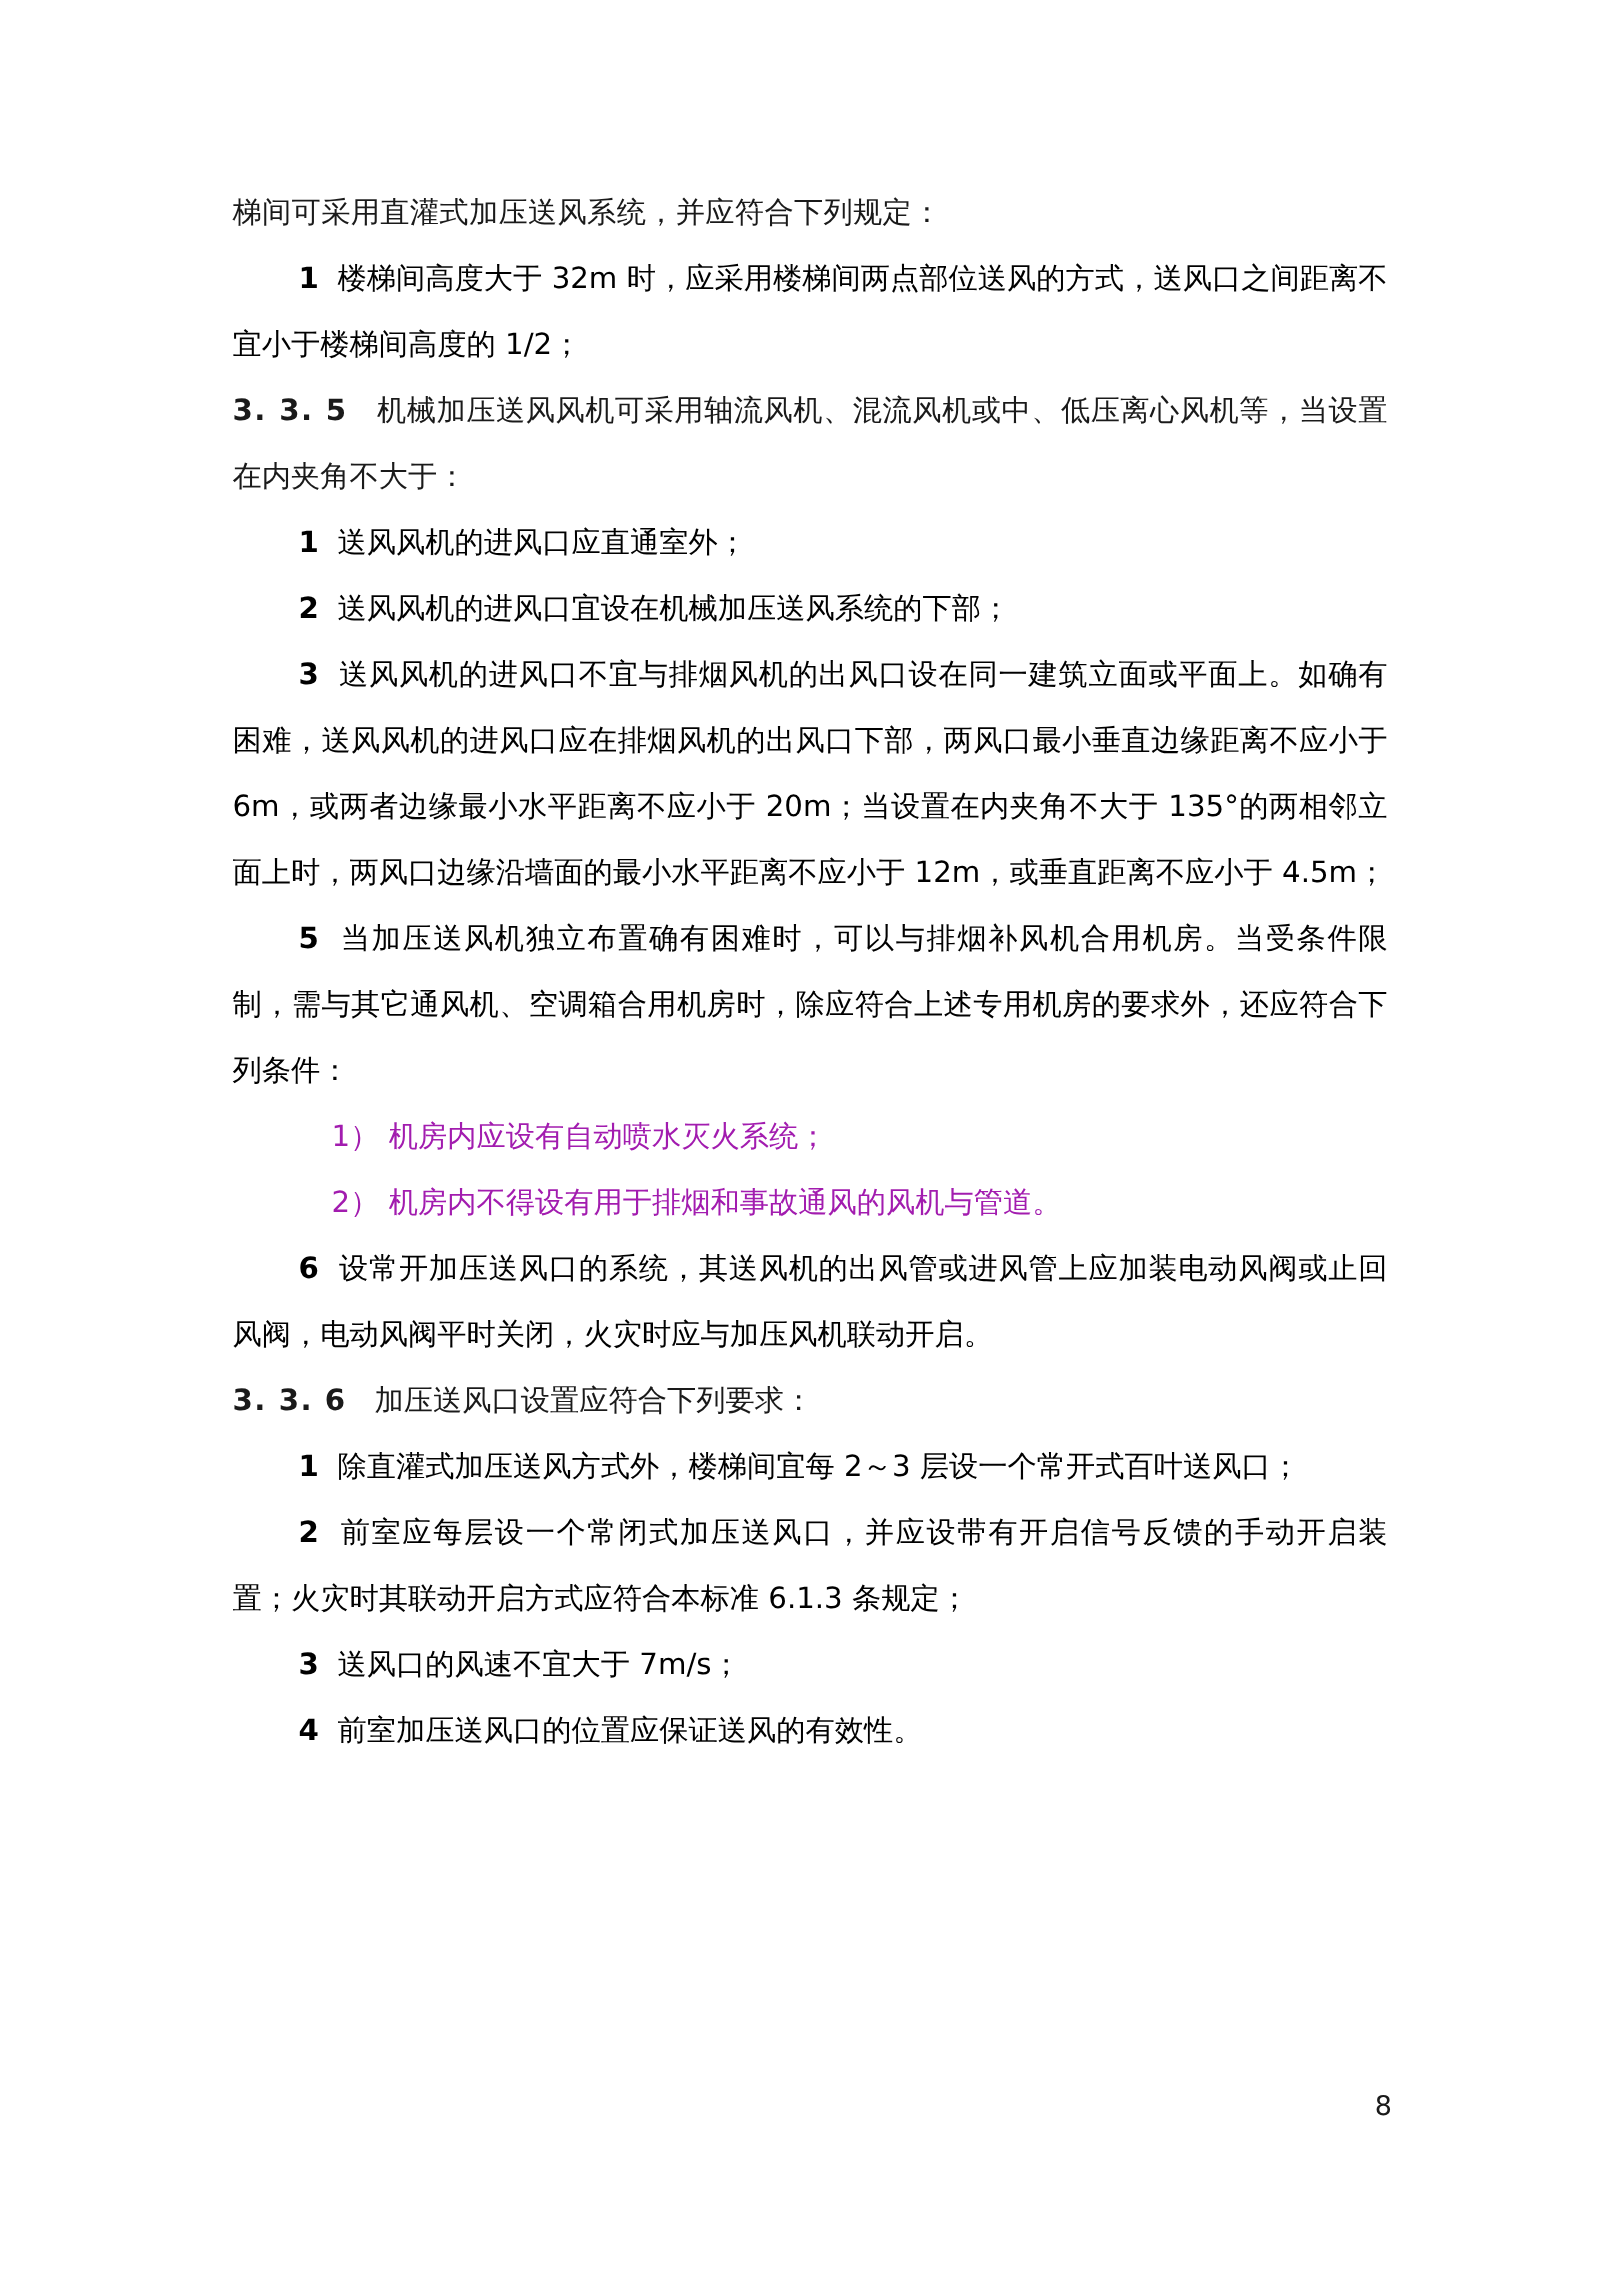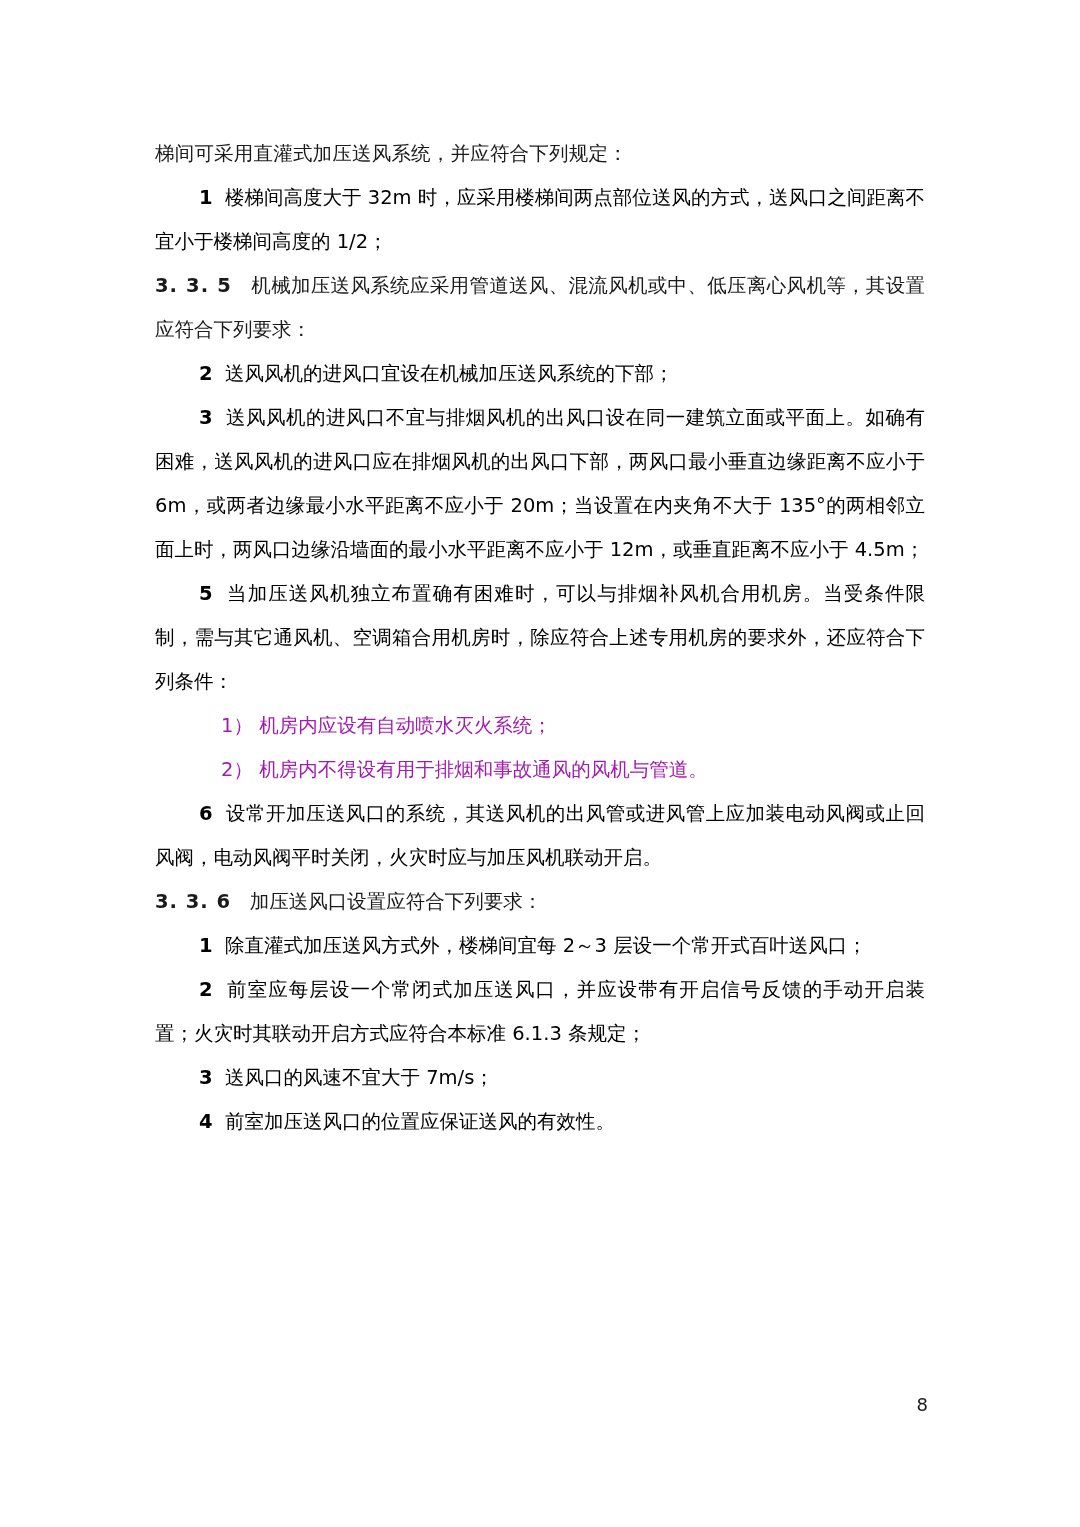--- a/index.html
+++ b/index.html
@@ -14,21 +14,21 @@
     position: relative;
     width: 1080px;
     height: 1527px;
     background: #ffffff;
     box-sizing: border-box;
     overflow: hidden;
   }
   .content {
     position: absolute;
     left: 155px;
-    top: 132px;
+    top: 120px;
     width: 770px;
   }
   .para {
     font-size: 19.5px;
     line-height: 44px;
     color: #1a1a1a;
     text-align: justify;
     text-justify: inter-ideograph;
     margin: 0;
     letter-spacing: 0.2px;
@@ -82,22 +82,23 @@
 
 <div class="page">
   <div class="content">
 
     <p class="para">梯间可采用直灌式加压送风系统，并应符合下列规定：</p>
 
     <p class="item"><span class="num">1</span>&nbsp;&nbsp;<span>楼梯间高度大于 32m 时，应采用楼梯间两点部位送风的方式，送风口之间距离不宜小于楼梯间高度的 1/2；</span></p>
 
 
 
-    <p class="clause"><span class="clause-num">3. 3. 5</span>&nbsp;&nbsp;&nbsp;<span>机械加压送风系统应采用管道送风、混流风机或中、低压离心风机等，其设置应符合下列要求：</span></p>
+    <p class="clause"><span class="clause-num">3. 3. 5</span>&nbsp;&nbsp;&nbsp;<span>机械加压送风风机可采用轴流风机、混流风机或中、低压离心风机等，当设置在内夹角不大于：</span></p>
 
+    <p class="item"><span class="num">1</span>&nbsp;&nbsp;<span>送风风机的进风口应直通室外；</span></p>
 
     <p class="item"><span class="num">2</span>&nbsp;&nbsp;<span>送风风机的进风口宜设在机械加压送风系统的下部；</span></p>
 
     <p class="item"><span class="num">3</span>&nbsp;&nbsp;<span>送风风机的进风口不宜与排烟风机的出风口设在同一建筑立面或平面上。如确有困难，送风风机的进风口应在排烟风机的出风口下部，两风口最小垂直边缘距离不应小于 6m，或两者边缘最小水平距离不应小于 20m；当设置在内夹角不大于 135°的两相邻立面上时，两风口边缘沿墙面的最小水平距离不应小于 12m，或垂直距离不应小于 4.5m；</span></p>
 
 
     <p class="item"><span class="num">5</span>&nbsp;&nbsp;<span>当加压送风机独立布置确有困难时，可以与排烟补风机合用机房。当受条件限制，需与其它通风机、空调箱合用机房时，除应符合上述专用机房的要求外，还应符合下列条件：</span></p>
 
     <p class="item-sub"><span>1）</span>&nbsp;<span>机房内应设有自动喷水灭火系统；</span></p>
 

